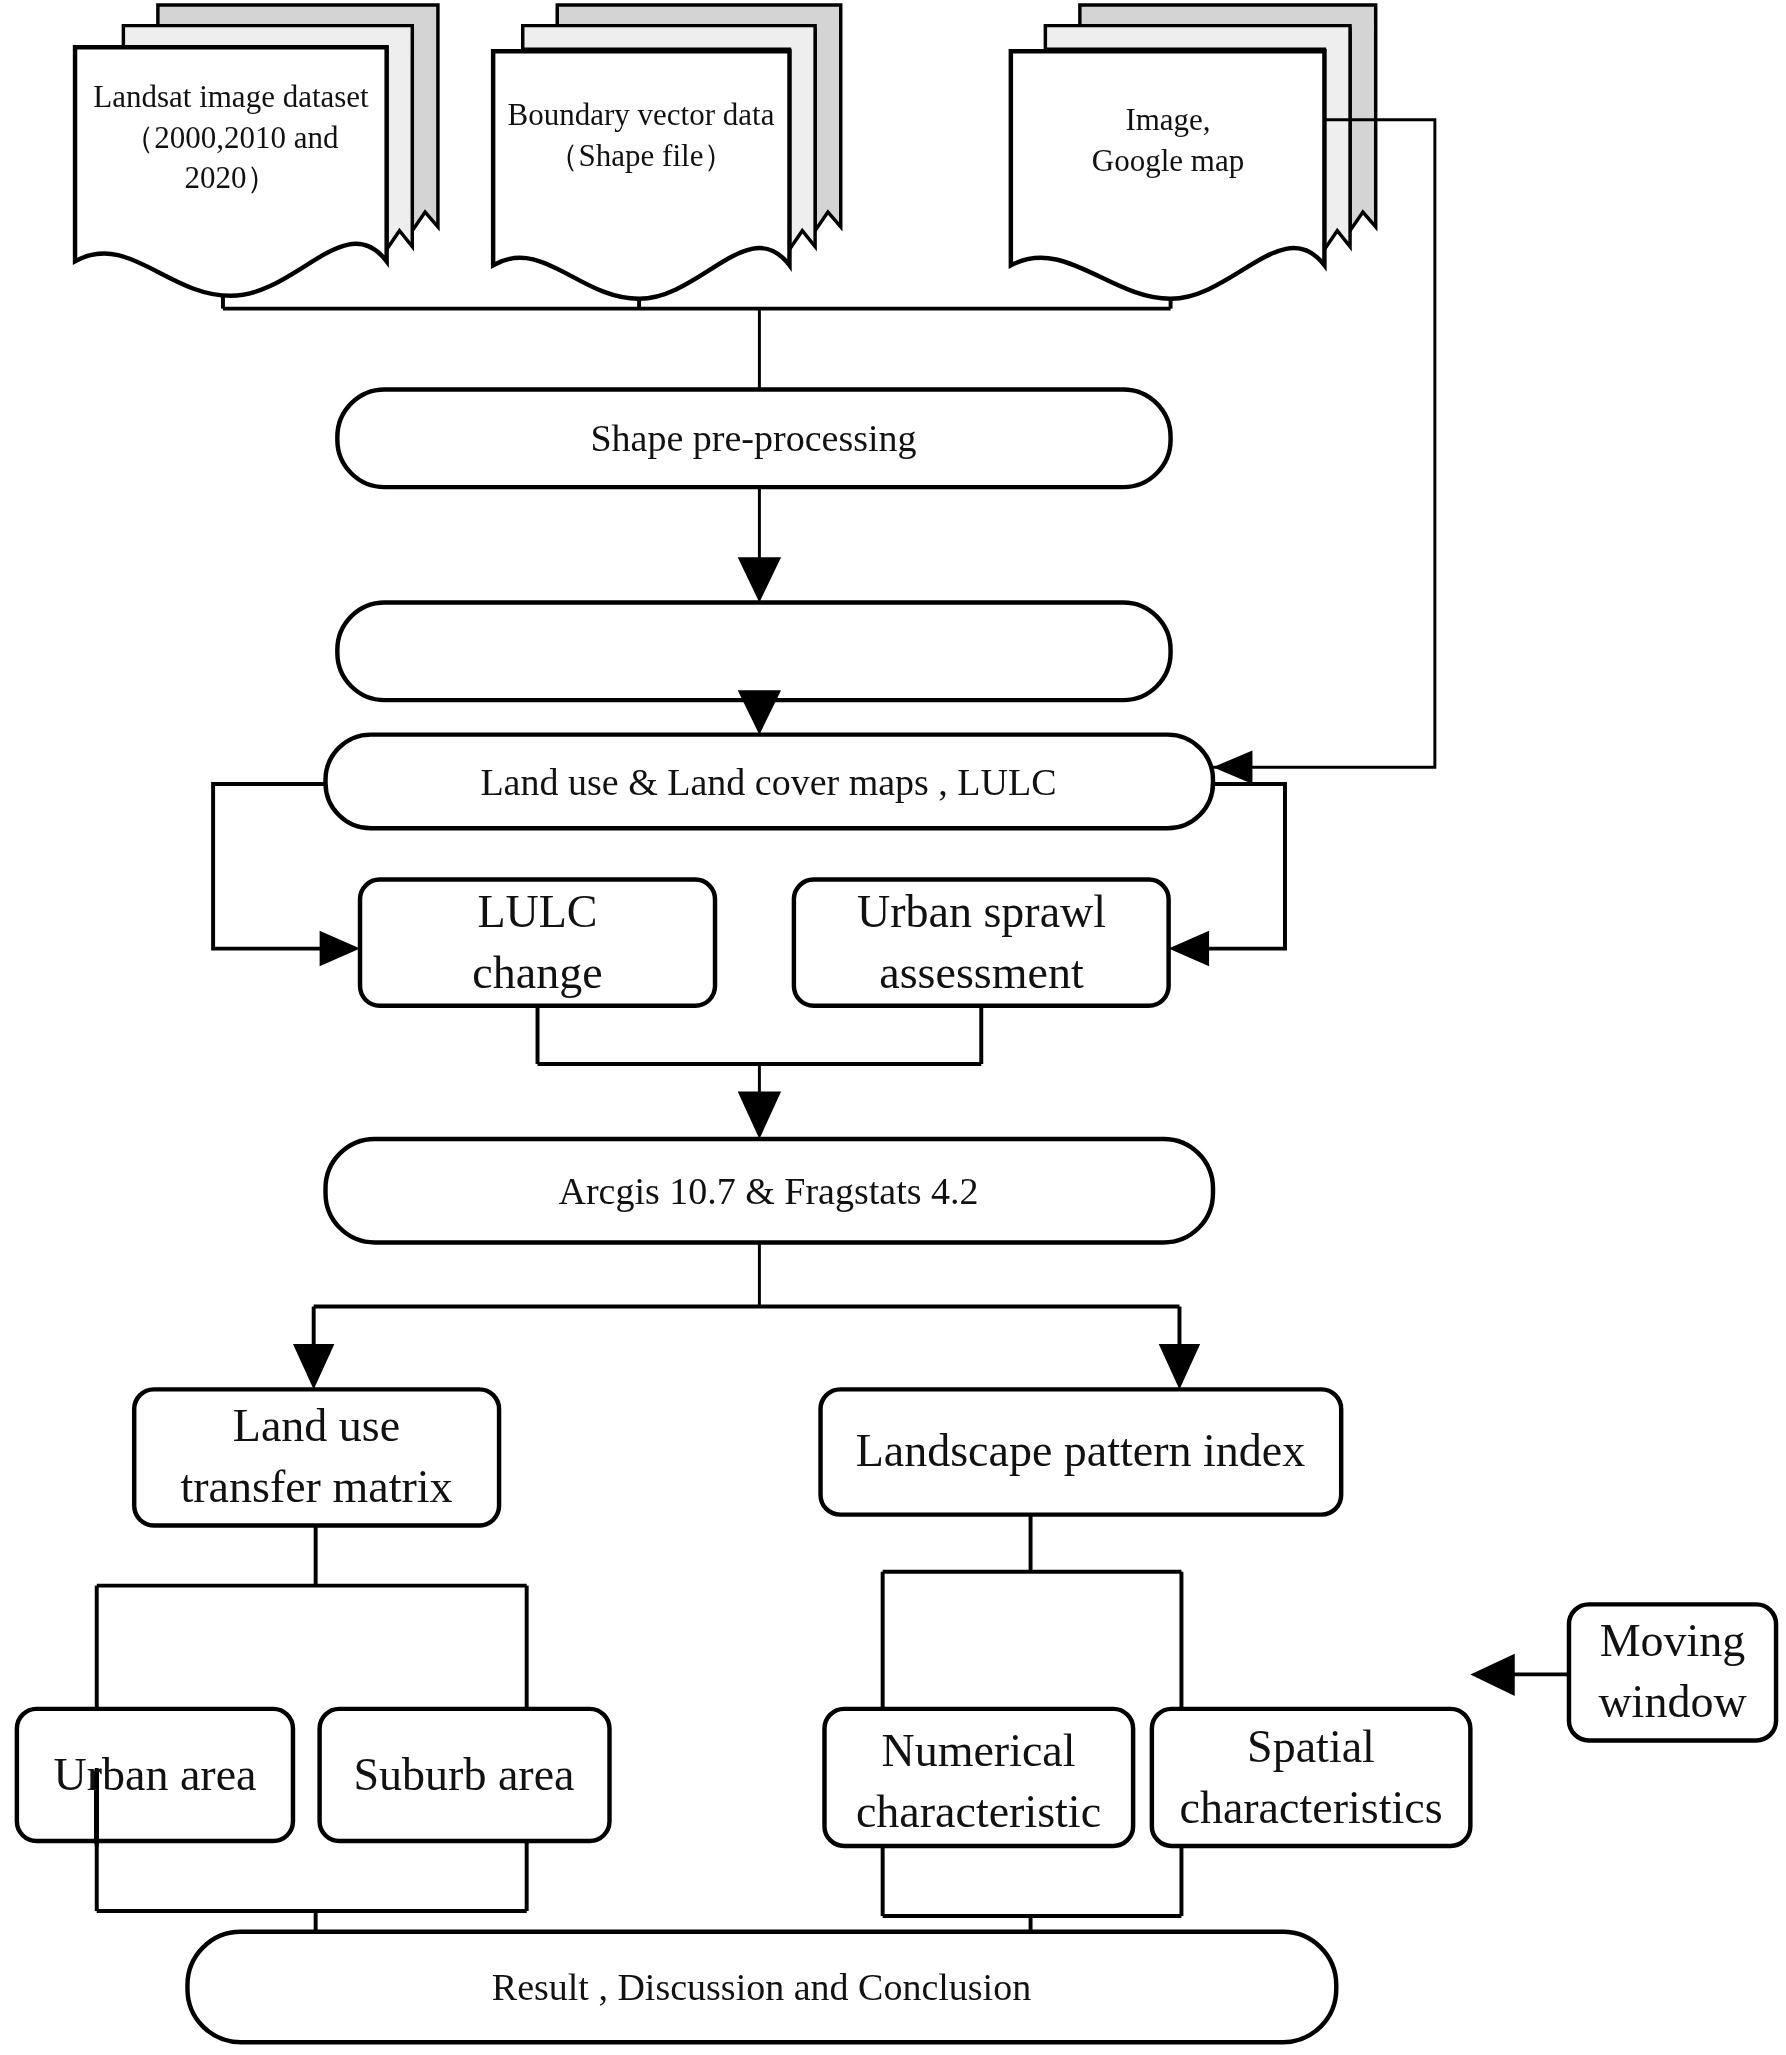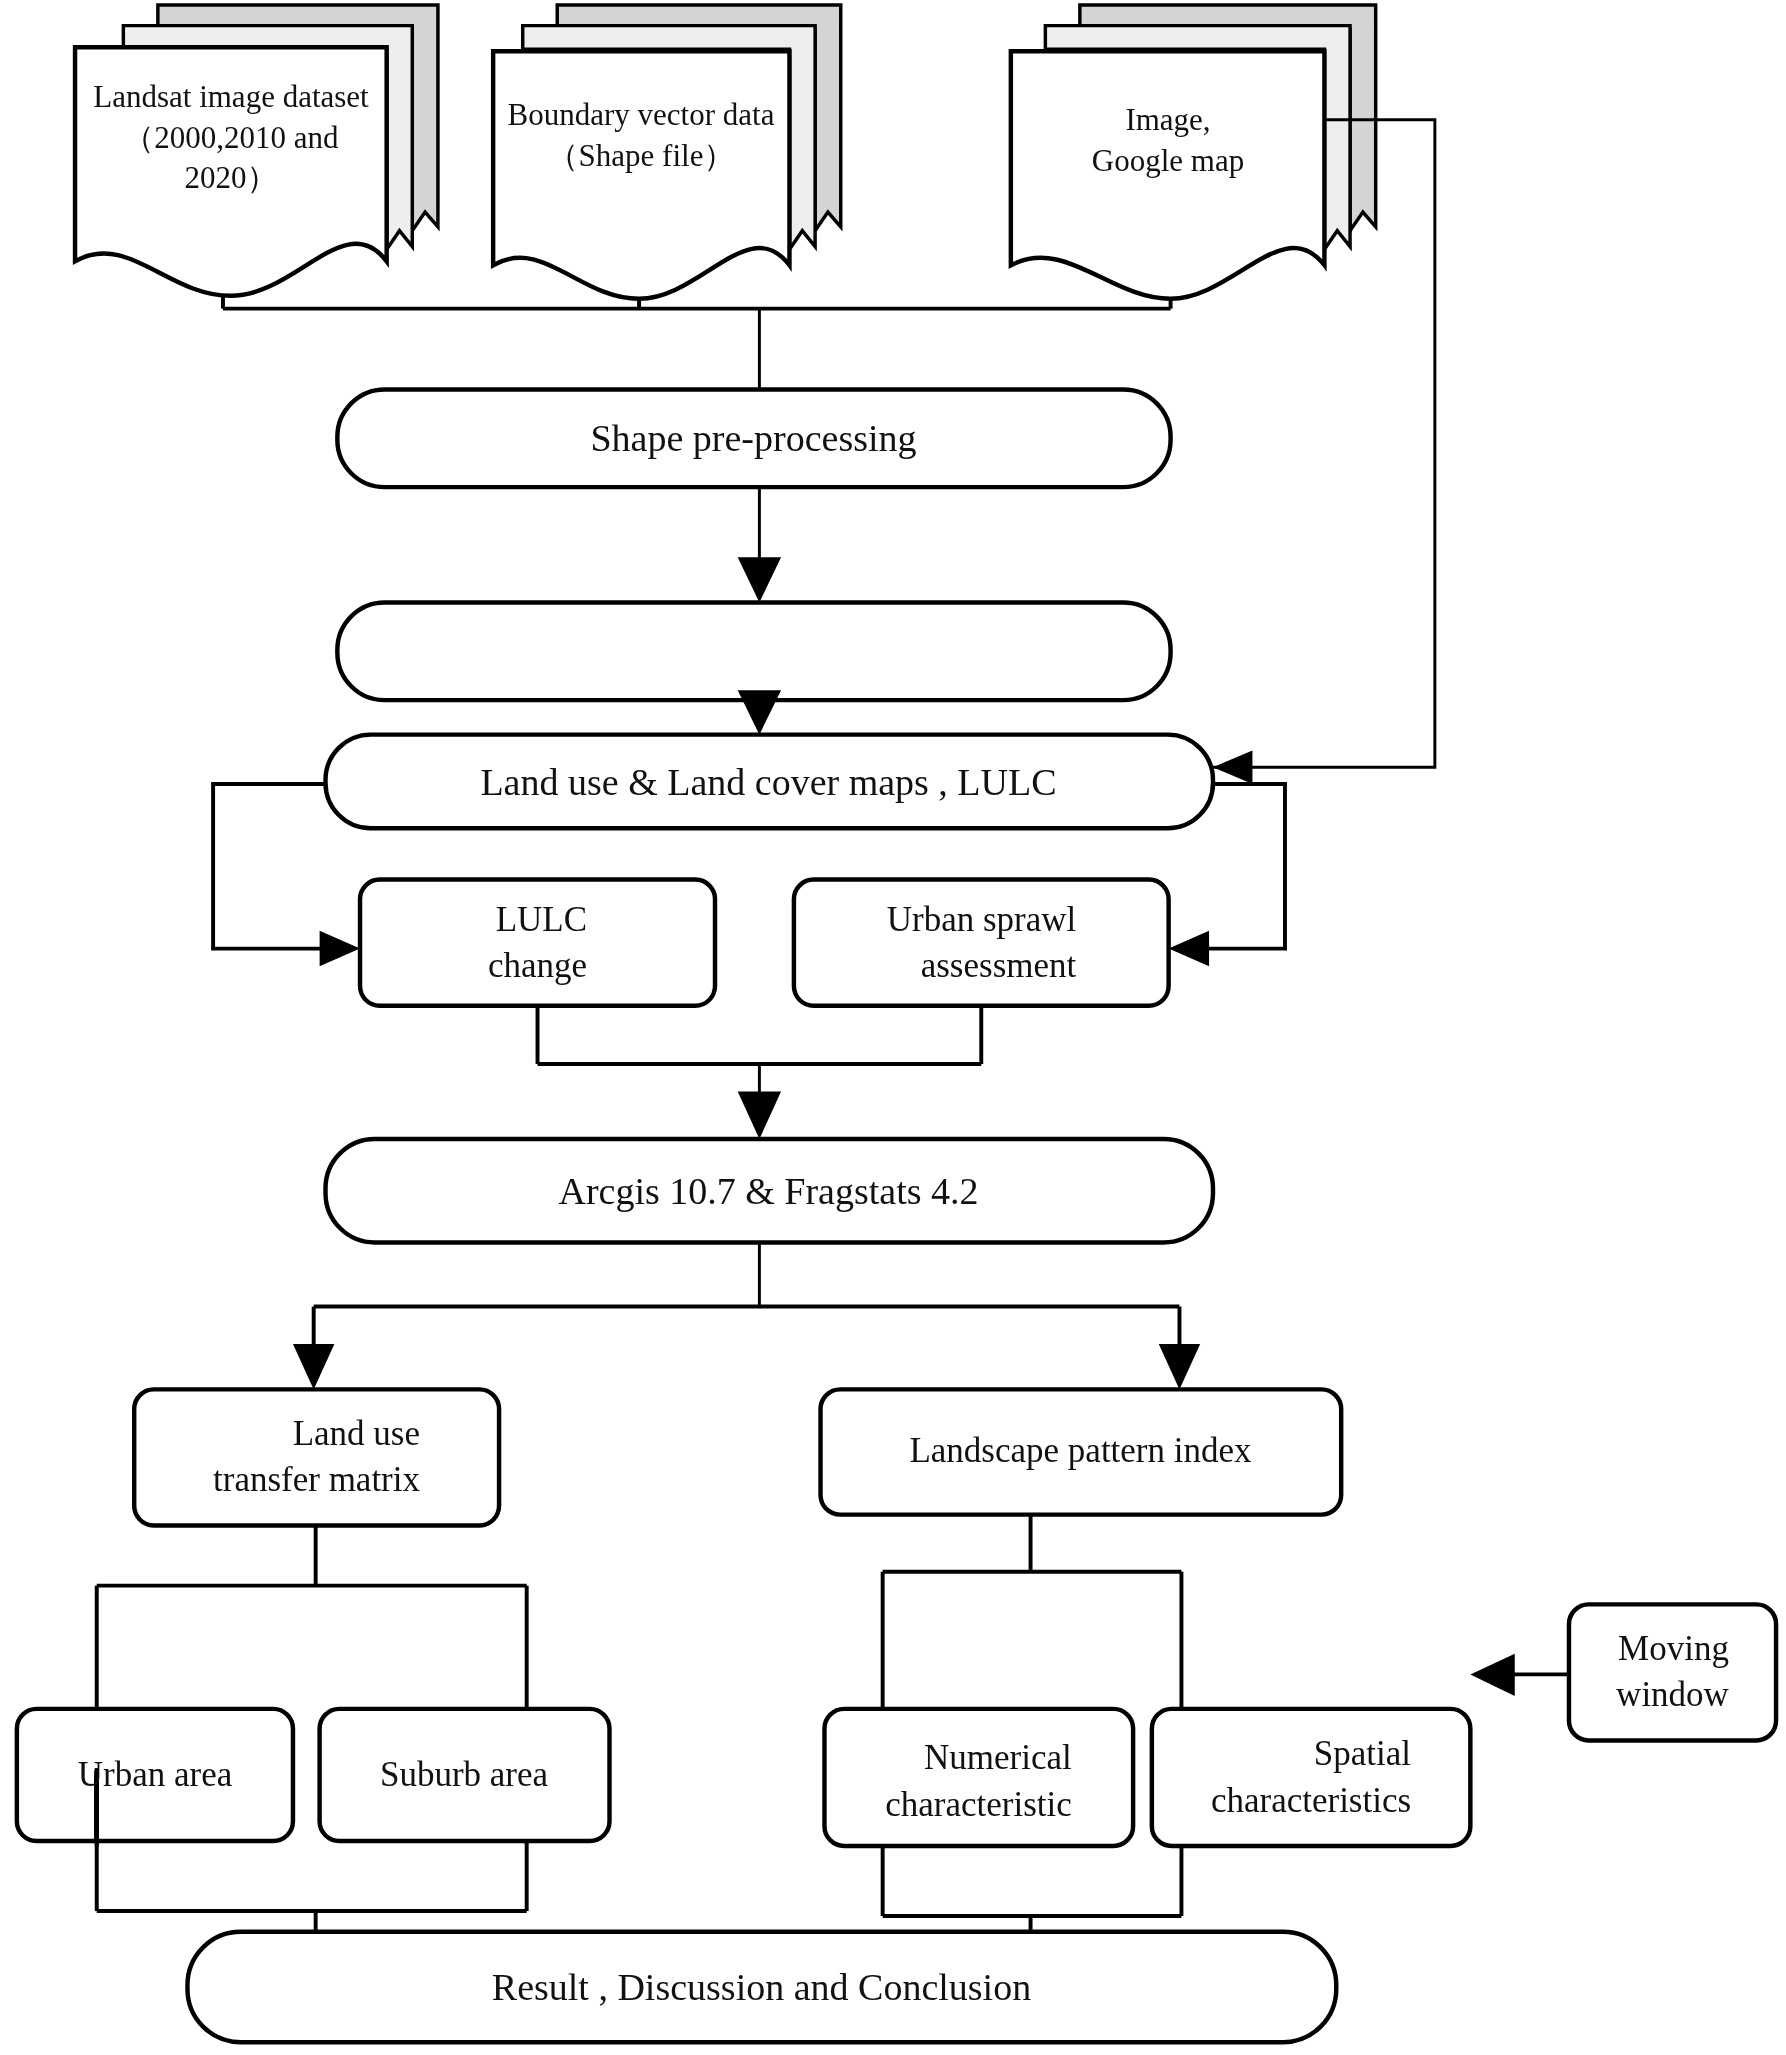--- a/index.html
+++ b/index.html
@@ -52,21 +52,21 @@
     text-align: center;
     color: #111111;
     font-family: "Liberation Serif", "DejaVu Serif", serif;
     line-height: 1.32;
     white-space: pre-line;
     pointer-events: none;
     user-select: none;
   }
   .lbl-doc { font-size: 31px; }
   .lbl-proc { font-size: 38px; }
-  .lbl-sub { font-size: 35px; text-align: right; }
+  .lbl-sub { font-size: 46px; }
 </style>
 </head>
 <body>
 
 <div id="flow-root">
 
   <svg id="flow-svg" viewBox="0 0 3624 4170" xmlns="http://www.w3.org/2000/svg">
 
     <g>
       <path class="doc-back-1" d="M 320 10 L 888 10 L 888 460 L 862 430 L 836 468 L 836 60 L 320 60 Z"></path>

